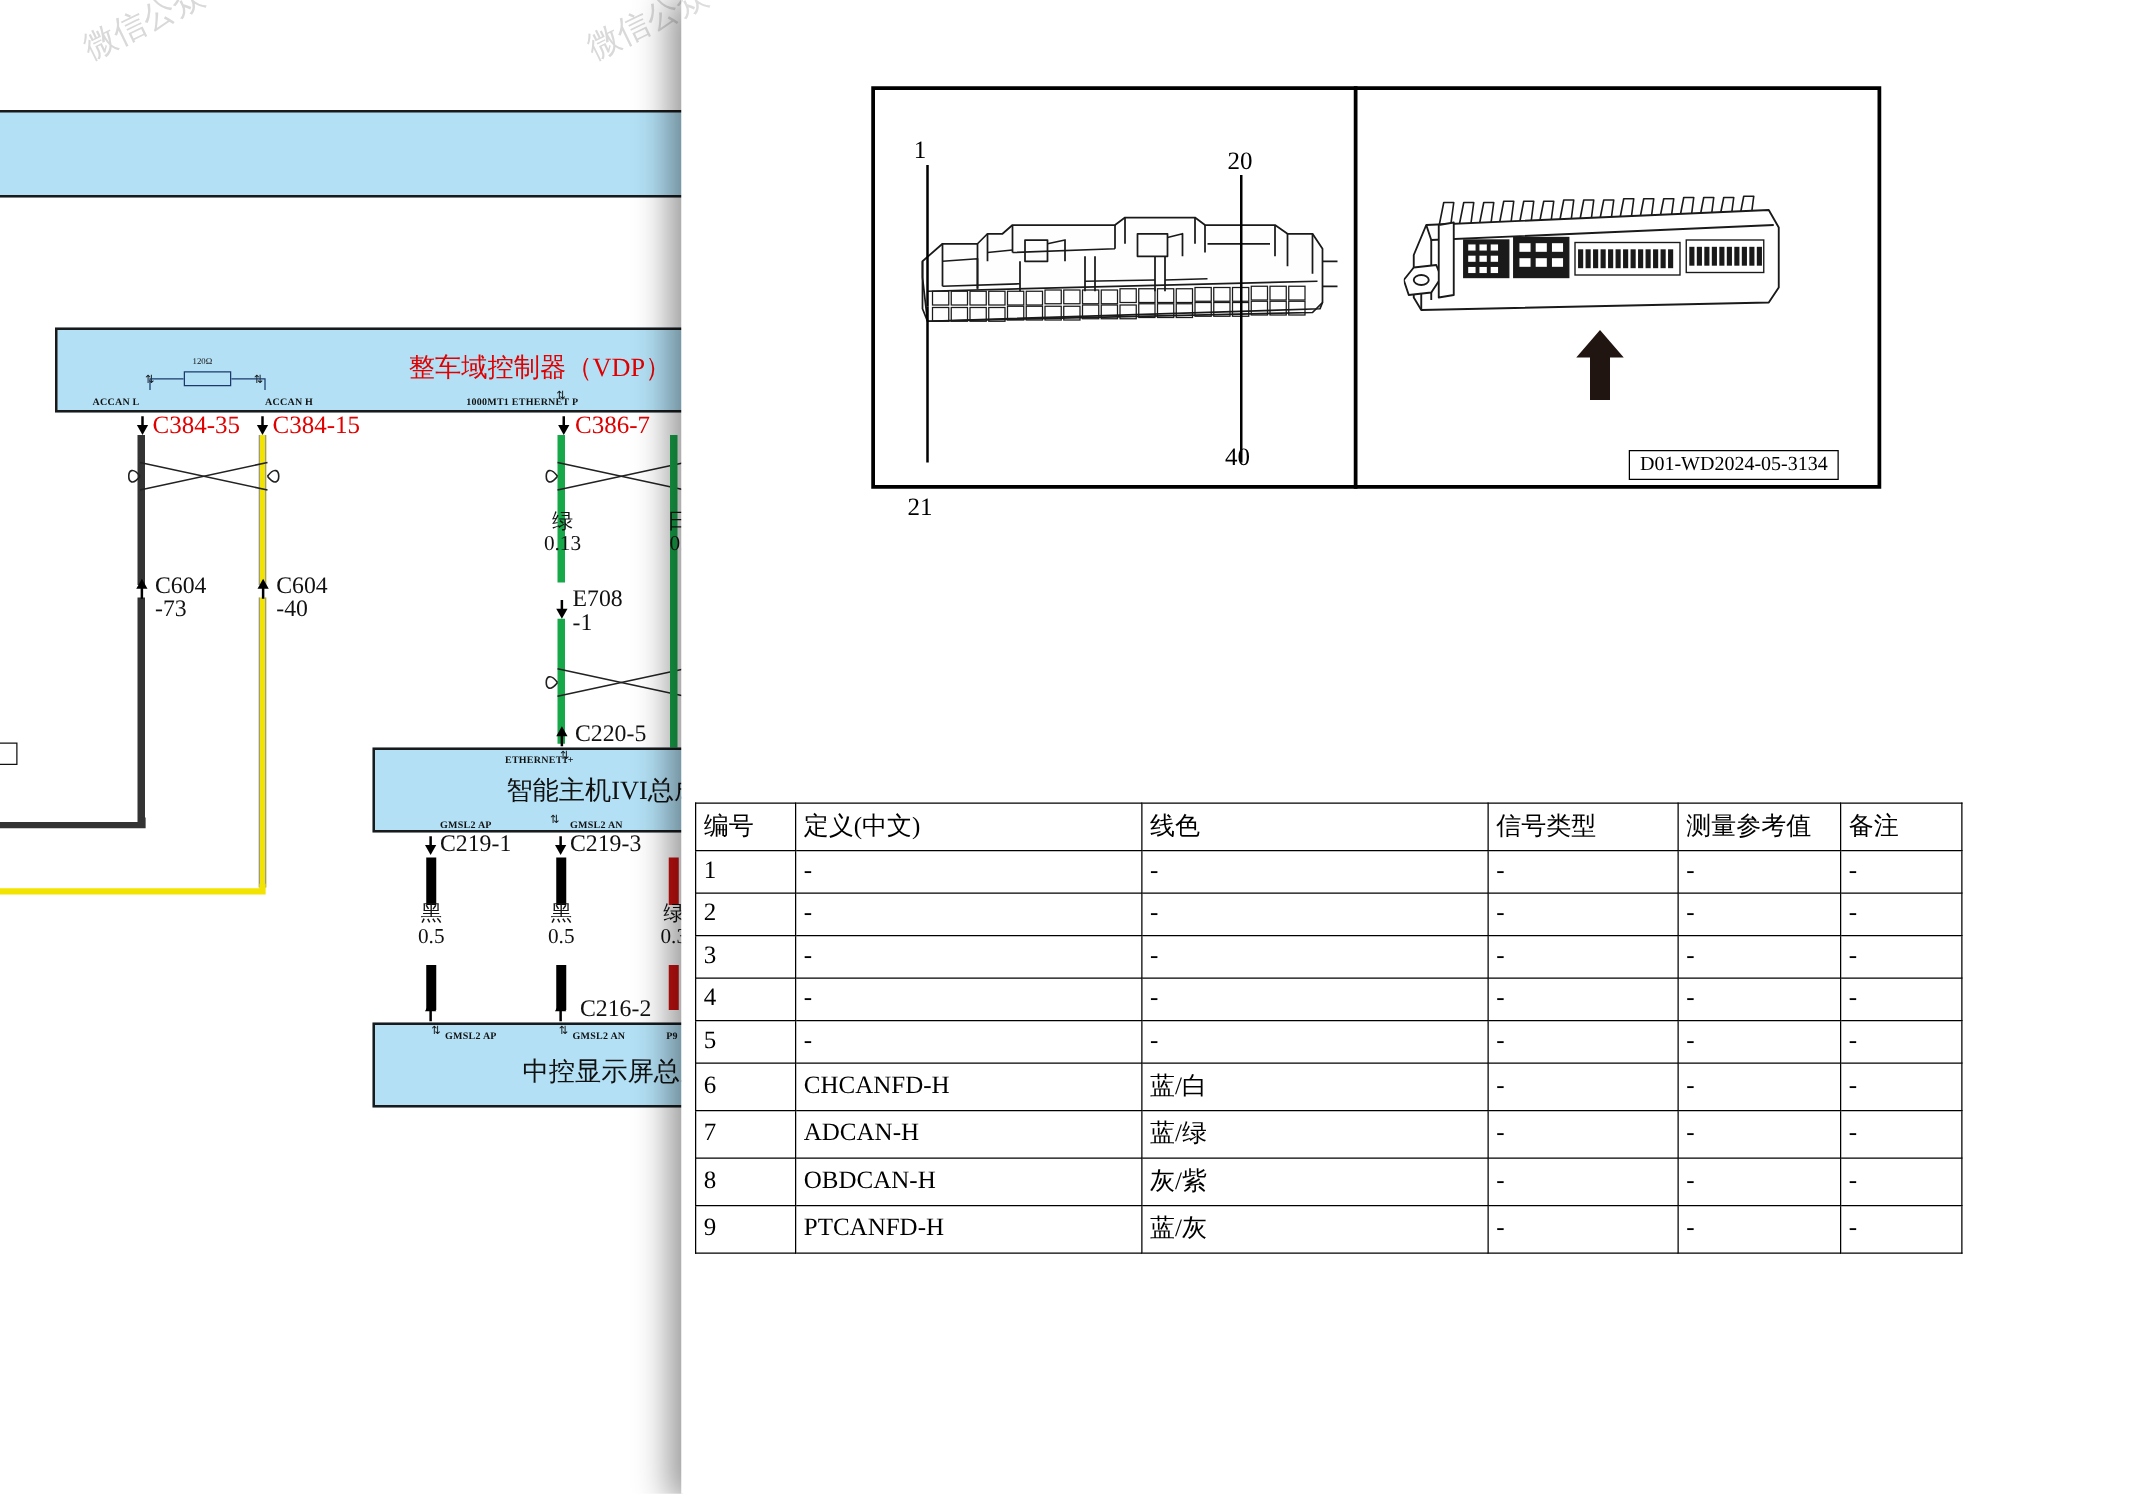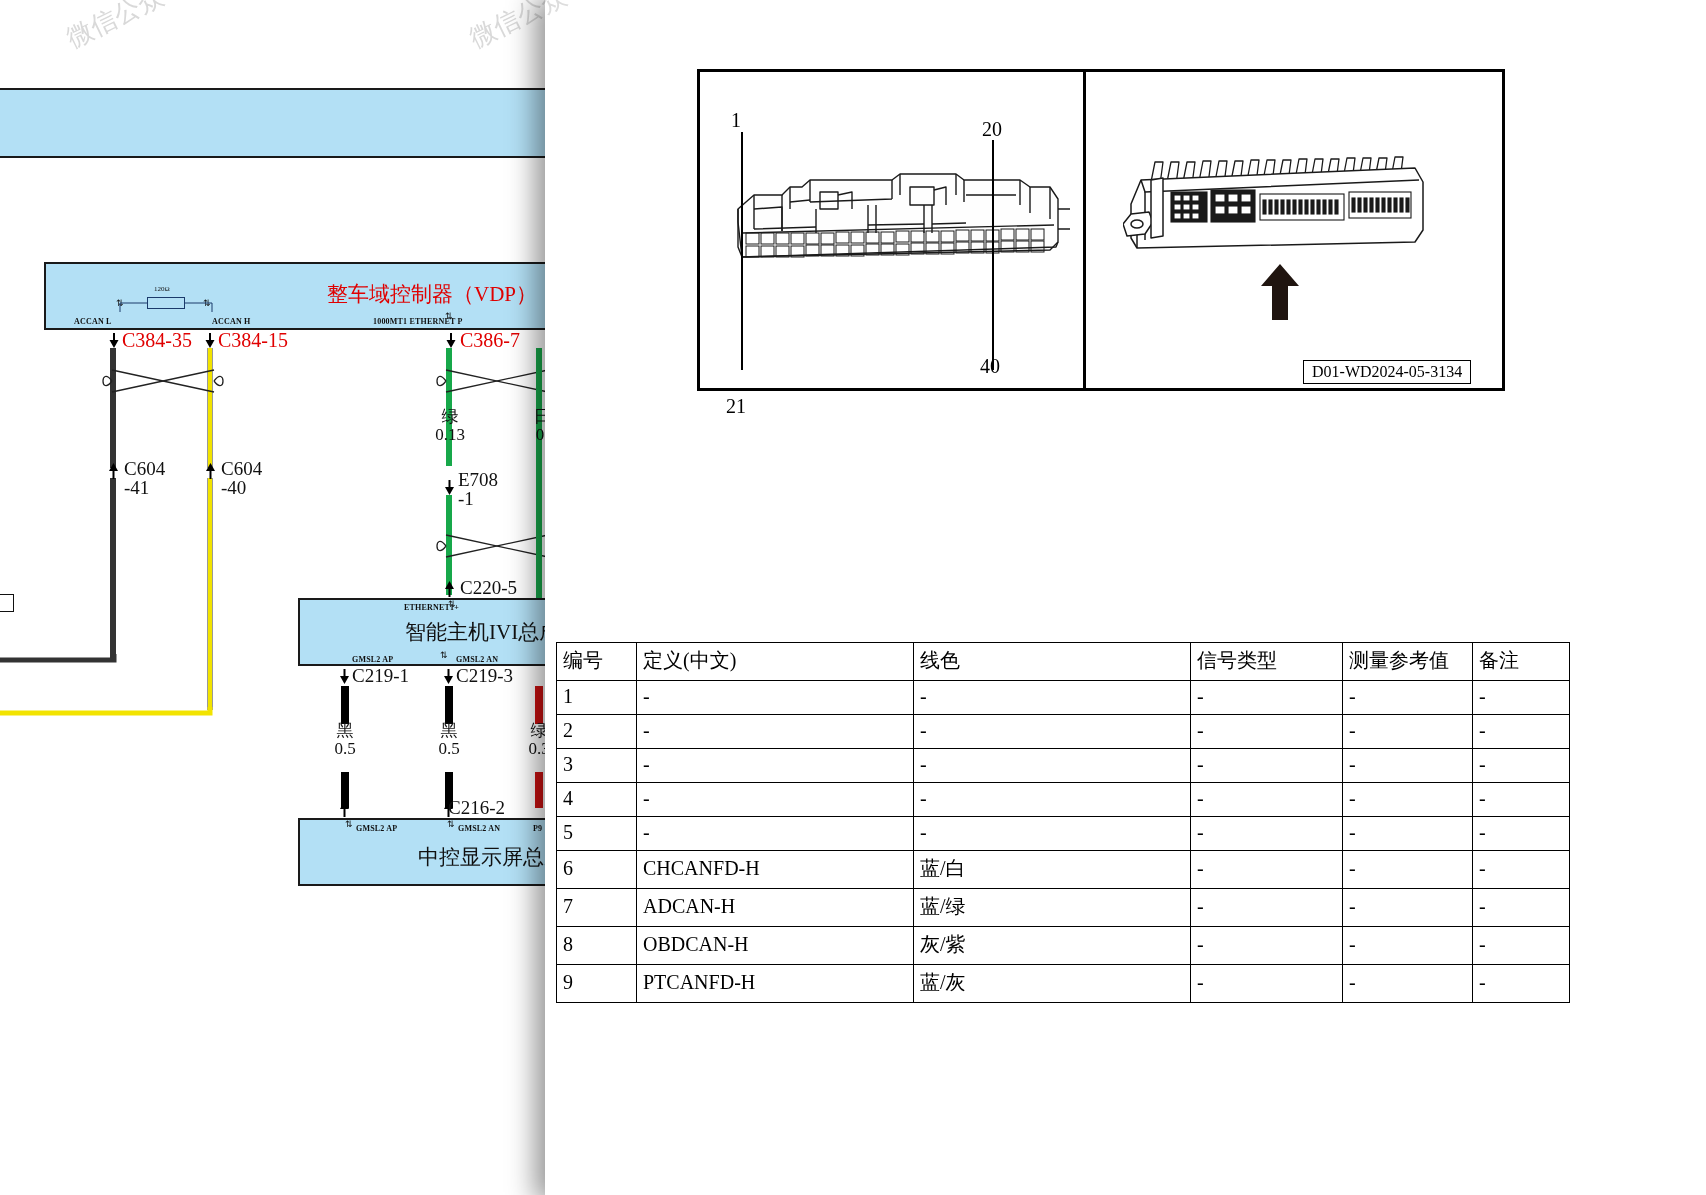--- a/index.html
+++ b/index.html
@@ -183,21 +183,21 @@
       <line x1="14" y1="7" x2="116" y2="29" stroke="#222" stroke-width="1.3"></line>
       <line x1="14" y1="29" x2="116" y2="7" stroke="#222" stroke-width="1.3"></line>
     </svg>
 
     <svg style="position:absolute; left:107px; top:460px;" width="13" height="20">
       <path d="M6.5 19 L6.5 7" stroke="#000" stroke-width="2" fill="none"></path>
       <path d="M2 11 L6.5 3 L11 11 Z" fill="#000"></path>
     </svg>
     <div class="conn-black" style="left:124px; top:459px;">
       <span>C604</span><br>
-      <span>-41</span>
+      <span>-73</span>
     </div>
 
     <svg style="position:absolute; left:204px; top:460px;" width="13" height="20">
       <path d="M6.5 19 L6.5 7" stroke="#000" stroke-width="2" fill="none"></path>
       <path d="M2 11 L6.5 3 L11 11 Z" fill="#000"></path>
     </svg>
     <div class="conn-black" style="left:221px; top:459px;">
       <span>C604</span><br>
       <span>-40</span>
     </div>
@@ -291,21 +291,21 @@
 
     <svg style="position:absolute; left:338px; top:798px;" width="13" height="20">
       <path d="M6.5 19 L6.5 7" stroke="#000" stroke-width="2" fill="none"></path>
       <path d="M2 11 L6.5 3 L11 11 Z" fill="#000"></path>
     </svg>
     <div class="conn-black" style="left:352px; top:798px;margin-top:35px;">C216-4</div>
     <svg style="position:absolute; left:442px; top:798px;" width="13" height="20">
       <path d="M6.5 19 L6.5 7" stroke="#000" stroke-width="2" fill="none"></path>
       <path d="M2 11 L6.5 3 L11 11 Z" fill="#000"></path>
     </svg>
-    <div class="conn-black" style="left:448px; top:798px;">C216-2</div>
+    <div class="conn-black" style="left:464px; top:798px;">C216-2</div>
 
     <div class="blue-bar" style="left:298px; top:818px; width:286px; height:68px;"></div>
     <div class="pin-label" style="left:356px; top:824px;">GMSL2 AP</div>
     <div class="pin-label" style="left:458px; top:824px;">GMSL2 AN</div>
     <div class="pin-label" style="left:533px; top:824px;">P9</div>
     <div class="tiny-io" style="left:345px; top:819px;">⇅</div>
     <div class="tiny-io" style="left:447px; top:819px;">⇅</div>
     <div class="blue-title" style="left:418px; top:843px; color:#111;">中控显示屏总成</div>
   </div>
 

